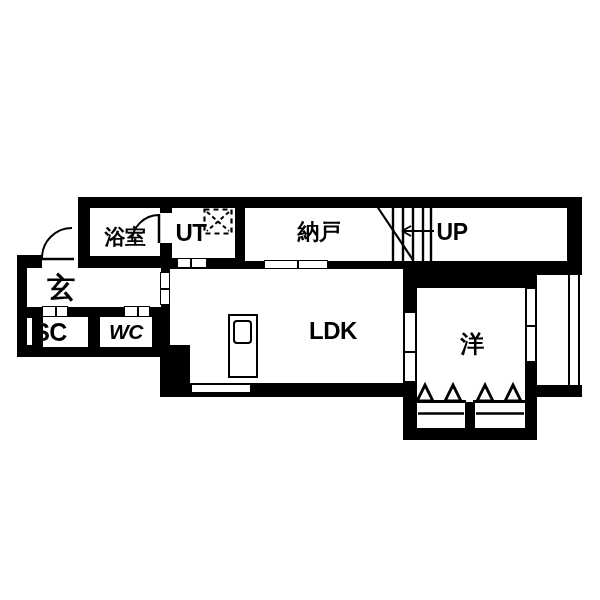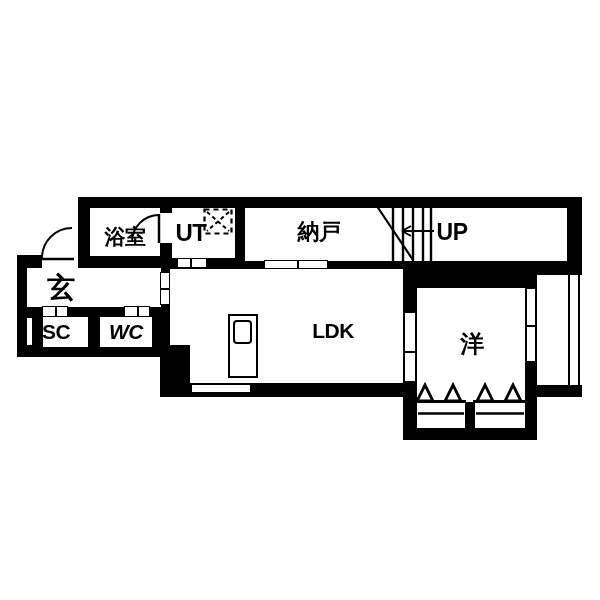--- a/index.html
+++ b/index.html
@@ -123,18 +123,18 @@
       <line x1="418" y1="413.5" x2="464" y2="413.5"></line>
       <line x1="476" y1="413.5" x2="524" y2="413.5"></line>
     </g>
   </svg>
 
   <span class="label" style="left:125px;top:237px;font-size:21px;">浴室</span>
   <span class="label" style="left:191px;top:233px;font-size:24px;">UT</span>
   <span class="label" style="left:307px;top:232px;font-size:22px;margin-left:12px;">納戸</span>
   <span class="label" style="left:452px;top:232px;font-size:23px;text-align:center;">UP</span>
   <span class="label" style="left:61px;top:288px;font-size:28px;">玄</span>
-  <span class="label" style="left:56px;top:332px;font-size:21px;text-align:right;">SC</span>
+  <span class="label" style="left:50px;top:332px;font-size:25px;text-align:right;">SC</span>
   <span class="label" style="left:126px;top:332px;font-size:21px;font-style:italic;">WC</span>
-  <span class="label" style="left:333px;top:331px;font-size:21px;">LDK</span>
+  <span class="label" style="left:333px;top:331px;font-size:24px;">LDK</span>
   <span class="label" style="left:472px;top:344px;font-size:24px;">洋</span>
 
 </div>
 
 </body></html>

